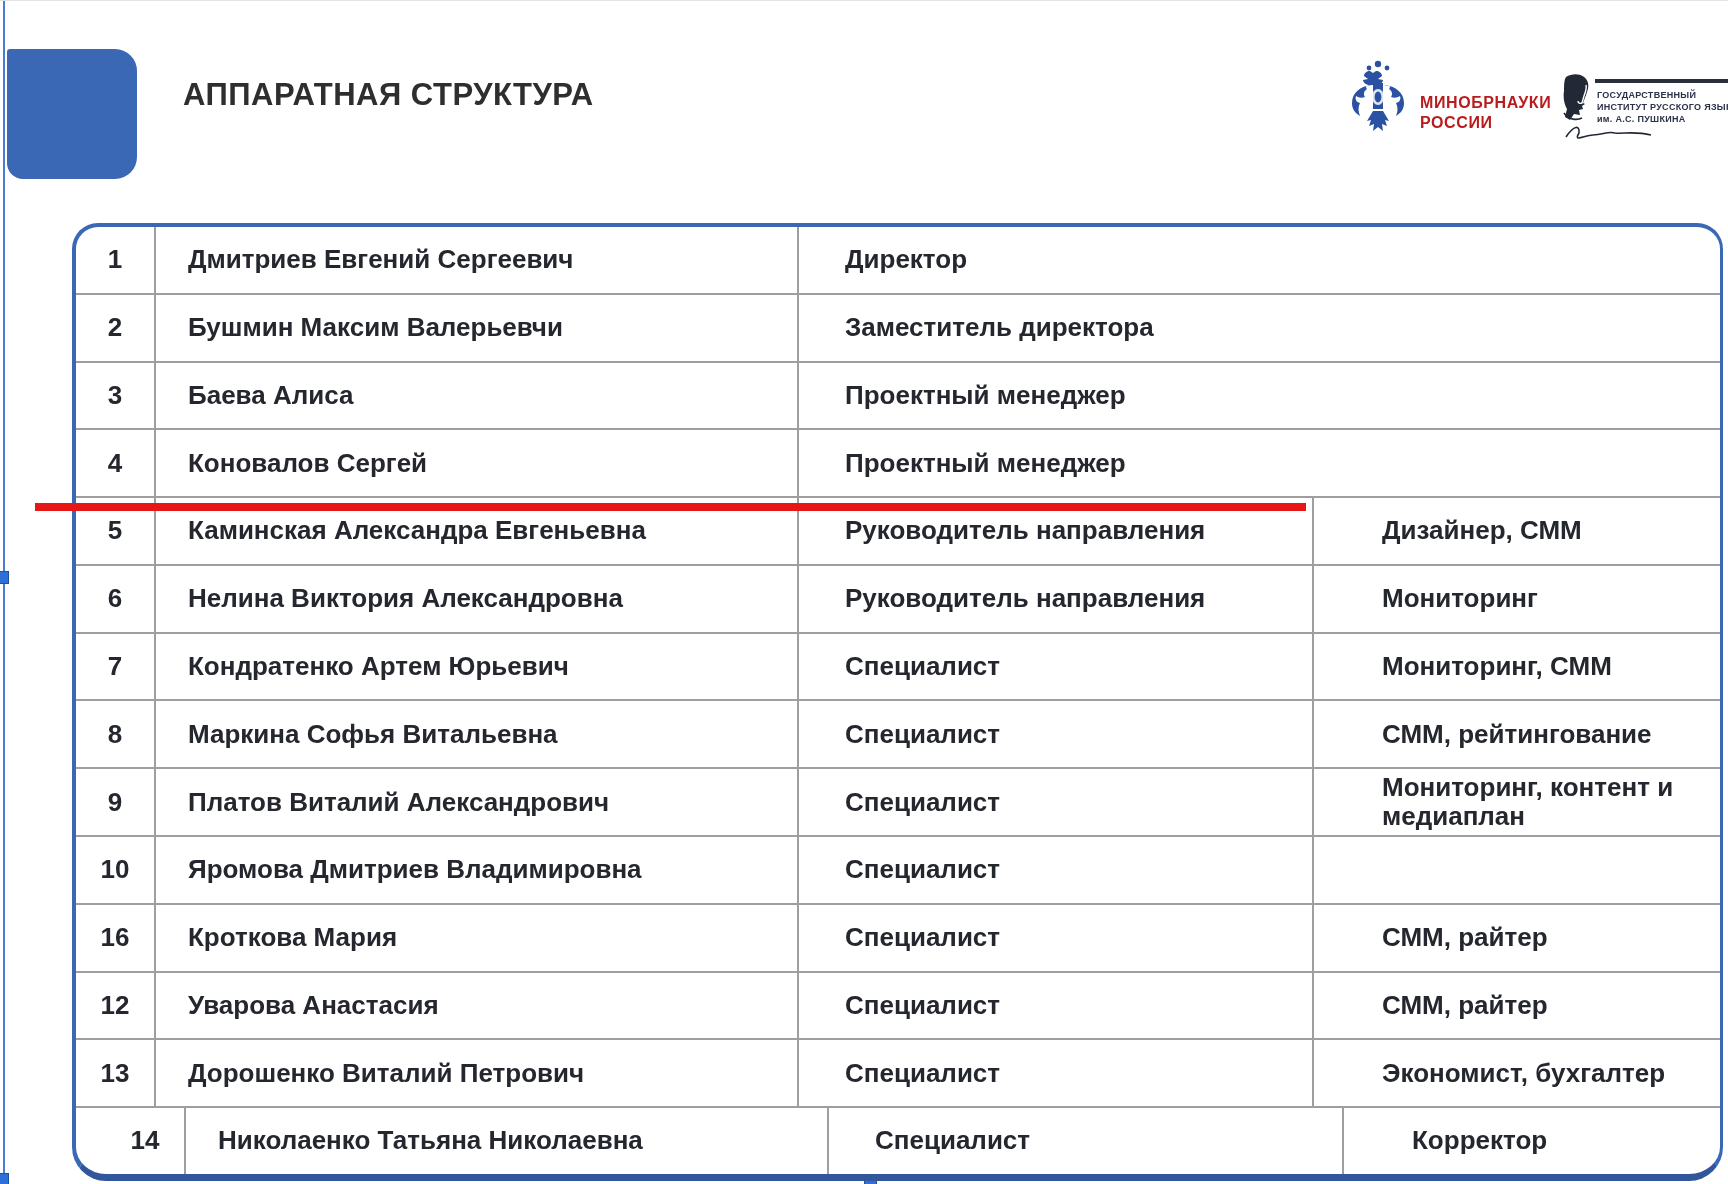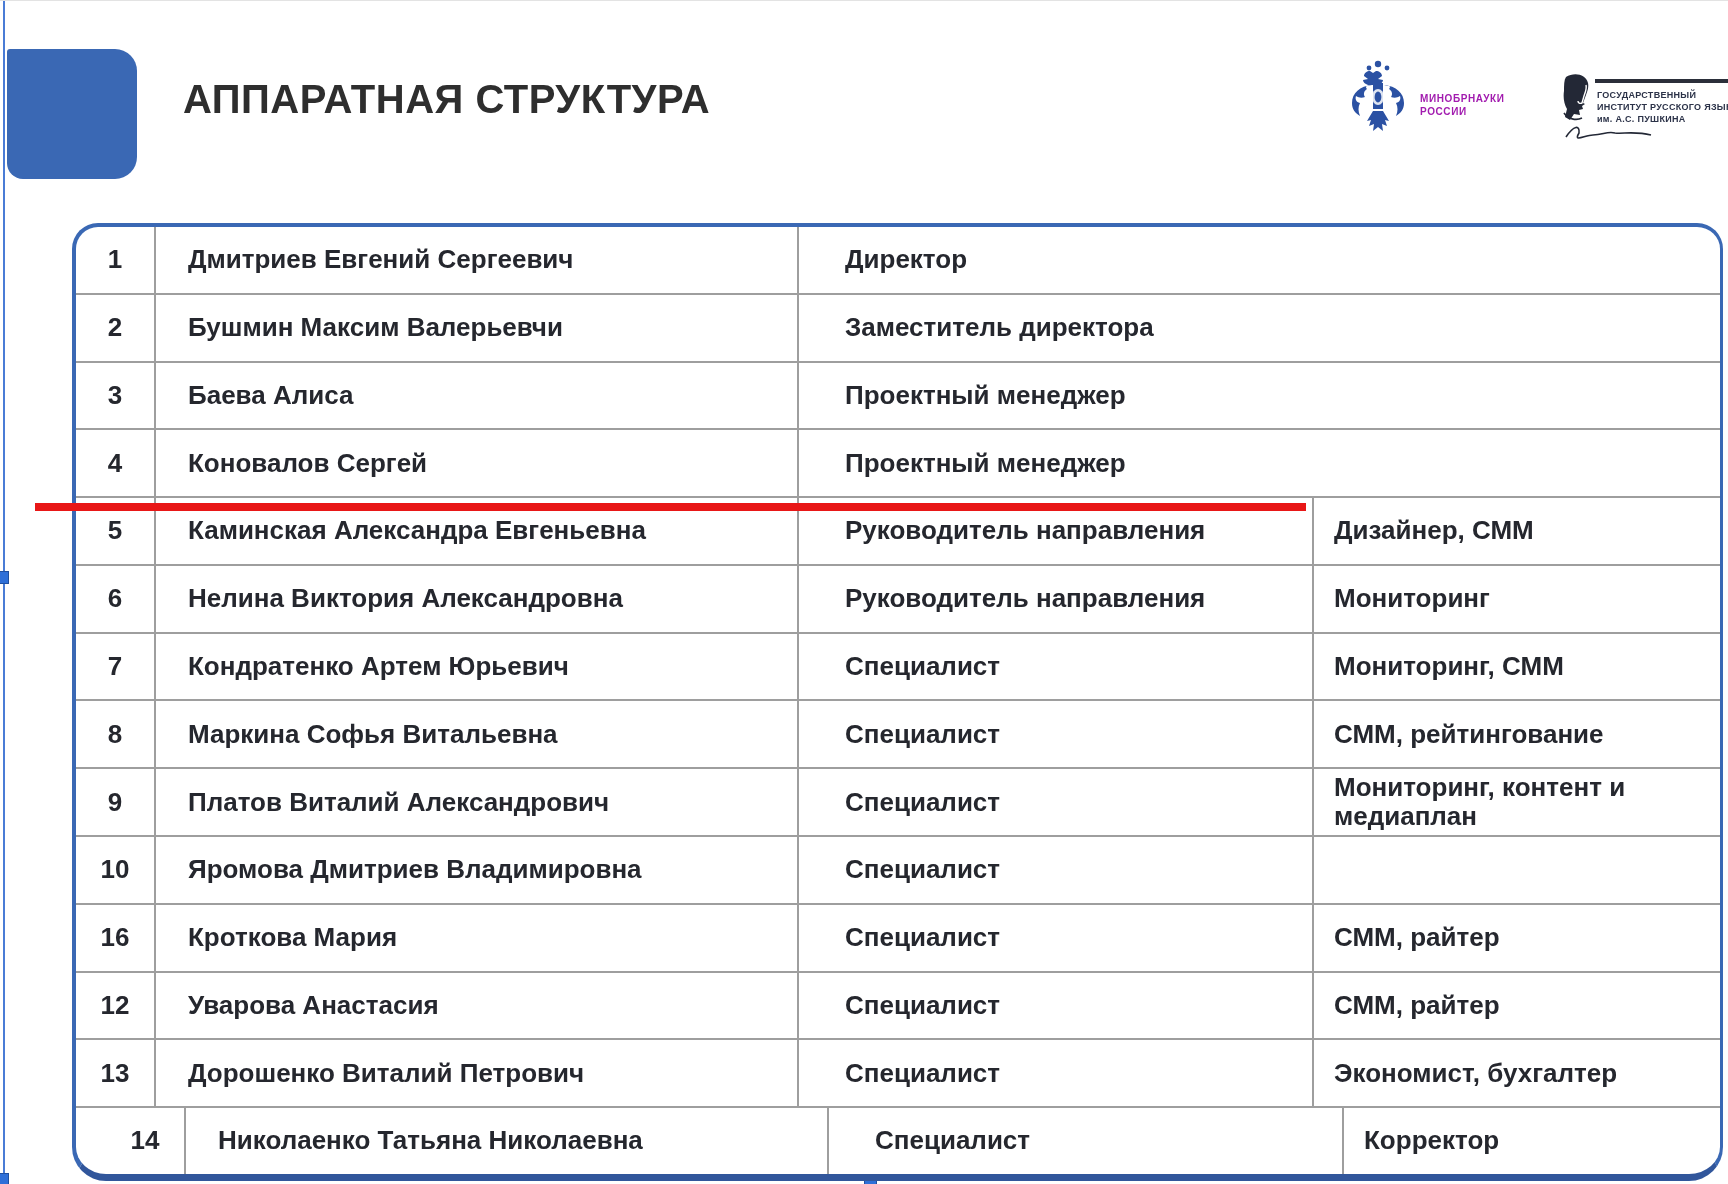--- a/index.html
+++ b/index.html
@@ -27,30 +27,30 @@
   .handle.bot-center{left:864px;top:1172px;}
 
   
   .corner-block{
     position:absolute;left:7px;top:48px;width:130px;height:130px;
     background:#3a68b4;
     border-radius:3px 22px 22px 16px;
   }
   .slide-title{
     position:absolute;left:183px;top:76px;
-    font-size:40px;font-weight:700;letter-spacing:.5px;
+    font-size:31px;font-weight:700;letter-spacing:.5px;
     color:#2e2e2e;white-space:nowrap;
   }
 
   
   .logo-ministry{position:absolute;left:1346px;top:56px;width:175px;height:90px;}
   .logo-ministry svg{position:absolute;left:0;top:2px;}
   .logo-ministry .txt{
     position:absolute;left:74px;top:36px;
-    font-size:10px;font-weight:700;color:#a21caf;letter-spacing:.6px;line-height:1.25;
+    font-size:16px;font-weight:700;color:#b91c1c;letter-spacing:.6px;line-height:1.25;
     white-space:nowrap;
   }
   .logo-institute{position:absolute;left:1556px;top:64px;width:172px;height:84px;}
   .logo-institute .bar{position:absolute;left:39px;top:14px;width:133px;height:4px;background:#2b2f3a;}
   .logo-institute svg.portrait{position:absolute;left:0;top:8px;}
   .logo-institute .txt{
     position:absolute;left:41px;top:24px;
     font-size:9px;font-weight:700;color:#2b3248;letter-spacing:.3px;line-height:1.35;
     white-space:nowrap;
   }
@@ -77,21 +77,21 @@
   .cell{
     display:flex;align-items:center;
     font-size:26px;font-weight:600;color:#25272e;
     line-height:1.12;
   }
   .cell.num{justify-content:center;border-right:2px solid #9e9e9e;}
   .cell.name{padding-left:32px;border-right:2px solid #9e9e9e;}
   .cell.pos{padding-left:46px;}
   .cell.pos:not(.wide){border-right:2px solid #9e9e9e;}
   .cell.pos.wide{grid-column:3/5;border-right:none;}
-  .cell.spec{padding-left:20px;padding-right:8px;}
+  .cell.spec{padding-left:68px;padding-right:8px;}
 
   
   .red-line{
     position:absolute;left:35px;top:502px;width:1271px;height:8px;
     background:#e81717;z-index:5;
   }
 </style>
 </head>
 <body>
 

